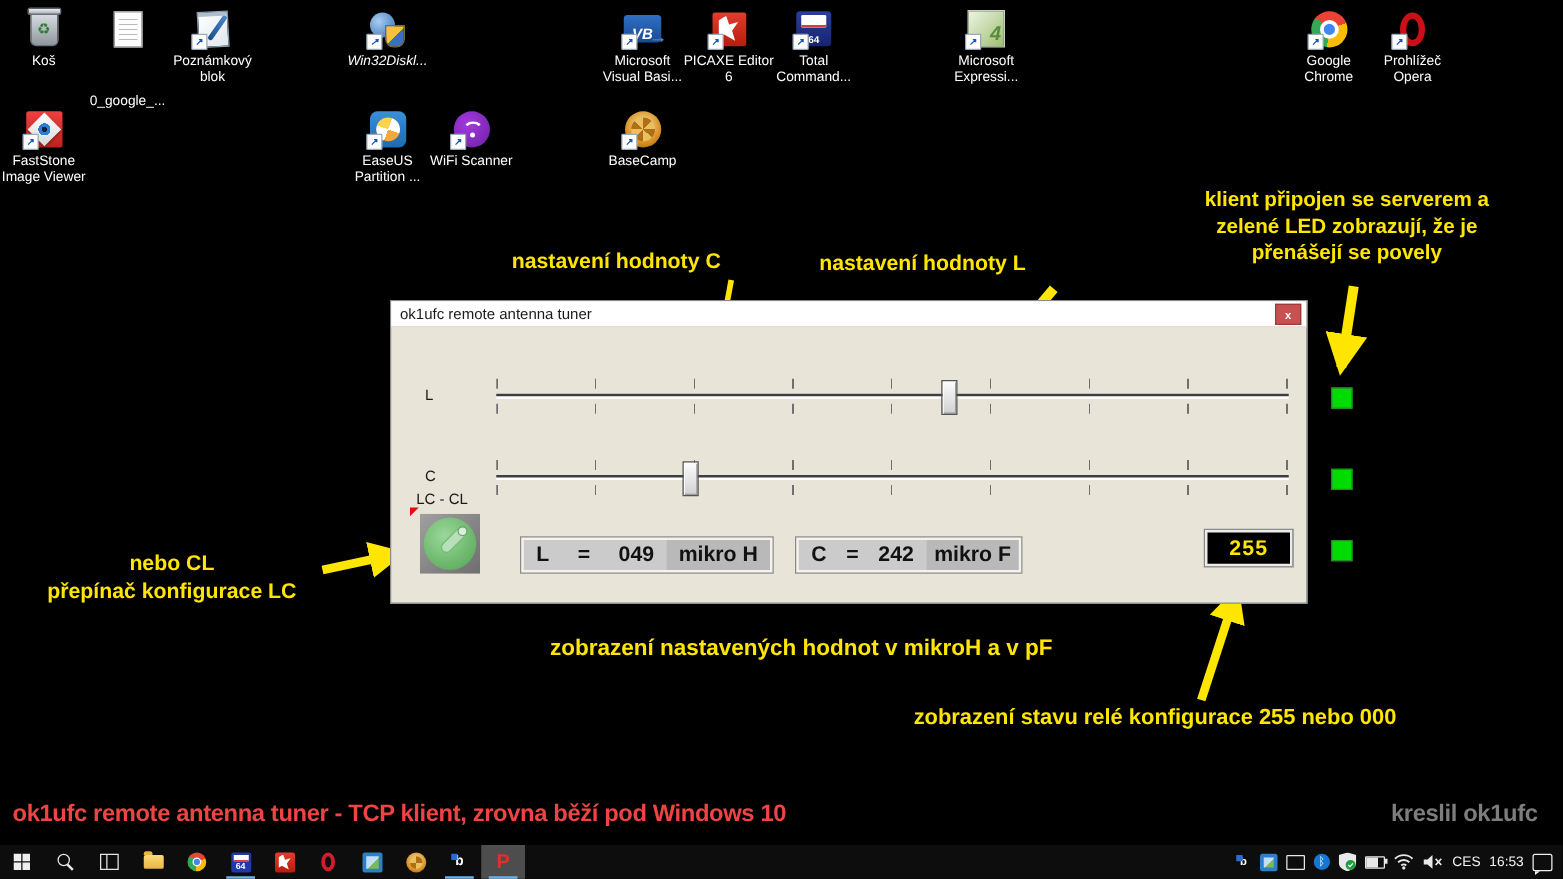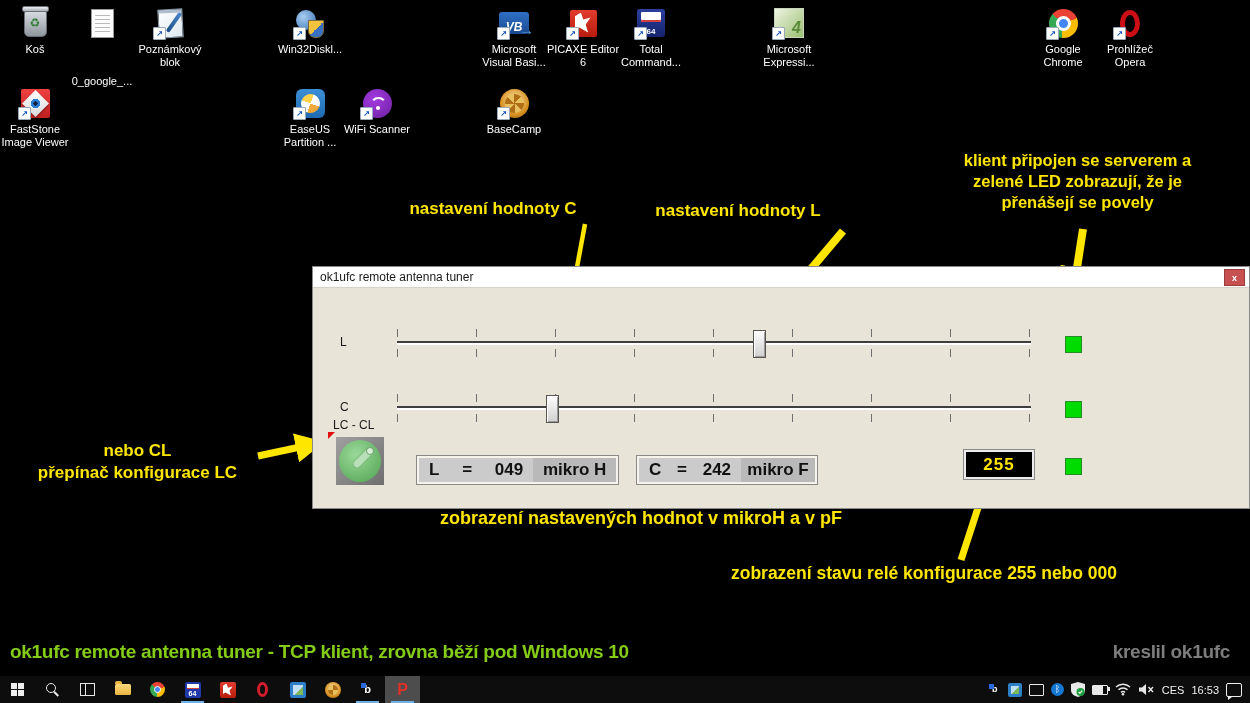--- a/index.html
+++ b/index.html
@@ -52,21 +52,21 @@
   .i-wifiscan::before{content:"";position:absolute;left:7px;top:8px;width:13px;height:13px;border:2.5px solid transparent;border-top:2.5px solid #fff;border-radius:50%;}
   .i-wifiscan::after{content:"";position:absolute;left:13px;top:17px;width:4px;height:4px;border-radius:50%;background:#fff;}
   .i-basecamp{width:29px;height:29px;border-radius:50%;background:radial-gradient(circle at 50% 40%,#f8e8b0,#d89020 62%,#8a5a10);position:relative;}
   .i-basecamp::after{content:"";position:absolute;left:5px;top:5px;width:19px;height:19px;border-radius:50%;
     background:conic-gradient(#b06f14 0 12%,#e8c060 0 25%,#b06f14 0 37%,#e8c060 0 50%,#b06f14 0 62%,#e8c060 0 75%,#b06f14 0 87%,#e8c060 0);}
 
   
   .note{position:absolute;color:#ffe600;font-weight:bold;text-align:center;}
 
   
-  .win{position:absolute;left:312px;top:266px;width:938px;height:243px;border:1px solid #8a8a8a;box-sizing:border-box;background:#e8e4d8;}
+  .win{position:absolute;left:312px;top:240px;width:734px;height:243px;border:1px solid #8a8a8a;box-sizing:border-box;background:#e8e4d8;}
   .titlebar{position:absolute;left:0;top:0;right:0;height:20px;background:#ffffff;border-bottom:1px solid #d6d2c6;}
   .titlebar .ttl{position:absolute;left:7px;top:0;line-height:20px;font-size:12px;color:#1a1a1a;}
   .closebtn{position:absolute;right:4px;top:2px;width:19px;height:15px;background:#c75050;border:1px solid #9a3c3c;
     color:#fff;font-size:9px;font-weight:bold;display:flex;align-items:center;justify-content:center;cursor:pointer;}
   .winbody{position:absolute;left:0;top:20px;right:0;bottom:0;}
   .ctl-label{position:absolute;font-size:12px;color:#1a1a1a;}
   .ticks{position:absolute;width:634px;height:8px;background:repeating-linear-gradient(to right,#6f6f6f 0 1px,transparent 1px 79px);}
   .track{position:absolute;width:634px;height:2px;background:#fff;border-top:2px solid #3f3f3f;cursor:pointer;}
   .thumb{position:absolute;width:11px;height:26px;background:linear-gradient(180deg,#fdfdfd,#d0d0d0);border:1px solid #555;
     box-shadow:inset 1px 1px 0 #fff,inset -1px -1px 0 #9a9a9a;cursor:pointer;}
@@ -143,21 +143,21 @@
     </div>
   <div class="dlabel">0_google_...</div>
 </div>
 <div class="dcell" style="left:132px;top:6px;">
   <div class="dicon">
       <div class="i-notepad"></div>
       <div class="shortcut"></div>
     </div>
   <div class="dlabel">Poznámkový blok</div>
 </div>
-<div class="dcell" style="left:272px;top:6px;">
+<div class="dcell" style="left:272px;top:6px;font-style:italic;">
   <div class="dicon">
       <div class="i-win32"></div>
       <div class="shortcut"></div>
     </div>
   <div class="dlabel">Win32Diskl...</div>
 </div>
 <div class="dcell" style="left:476px;top:6px;">
   <div class="dicon">
       <div class="i-vb">
         <span class="glyph">VB</span>
@@ -326,21 +326,21 @@
         </div>
         <div class="vd-right">mikro F</div>
       </div>
     </div>
 
     <div class="relay" style="left:651px;top:163px;">255</div>
     <div class="led" style="left:752px;top:171px;"></div>
   </div>
 </div>
 
-<div class="footer-txt" style="left:10px;top:641px;color:#84cc16;">ok1ufc remote antenna tuner - TCP klient, zrovna běží pod Windows 10</div>
+<div class="footer-txt" style="left:10px;top:641px;color:#ef4444;">ok1ufc remote antenna tuner - TCP klient, zrovna běží pod Windows 10</div>
 <div class="footer-txt" style="right:20px;top:641px;color:#7d7d7d;position:absolute;">kreslil ok1ufc</div>
 
 <div class="taskbar">
   <div class="tbrow">
     <div class="tb">
         <span class="t-start"></span>
       </div>
     <div class="tb">
         <span class="t-search"></span>
       </div>

